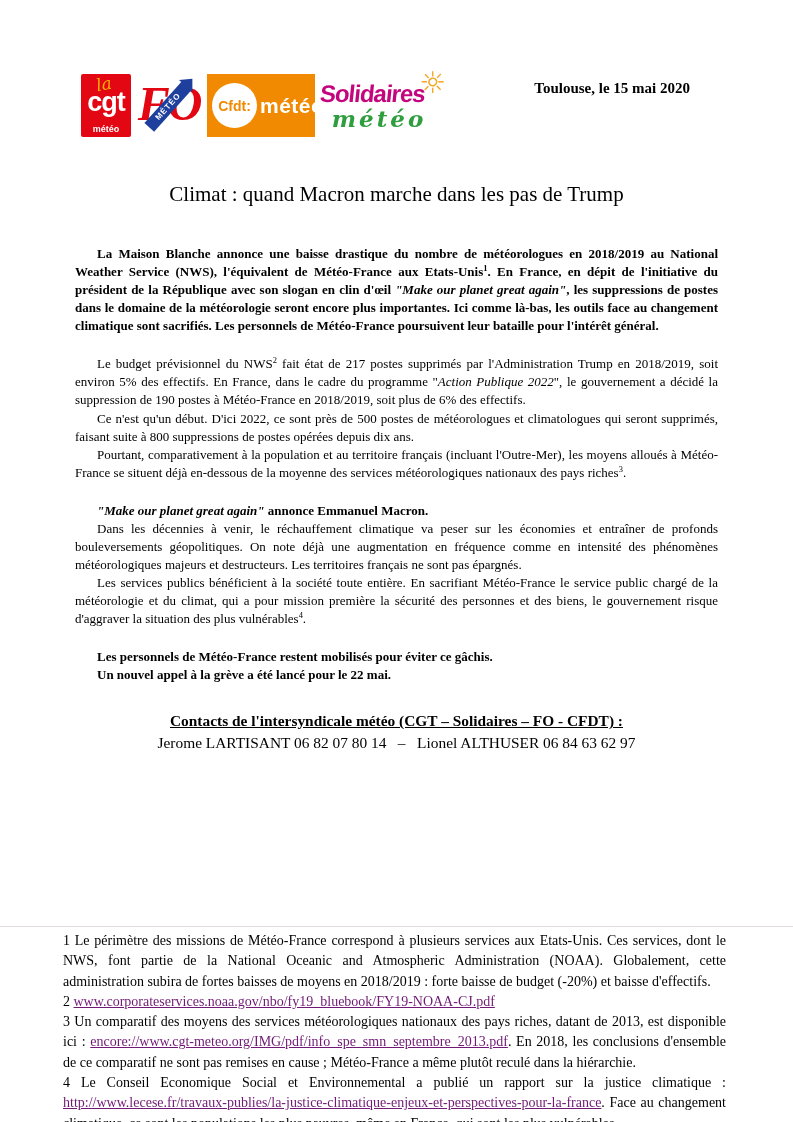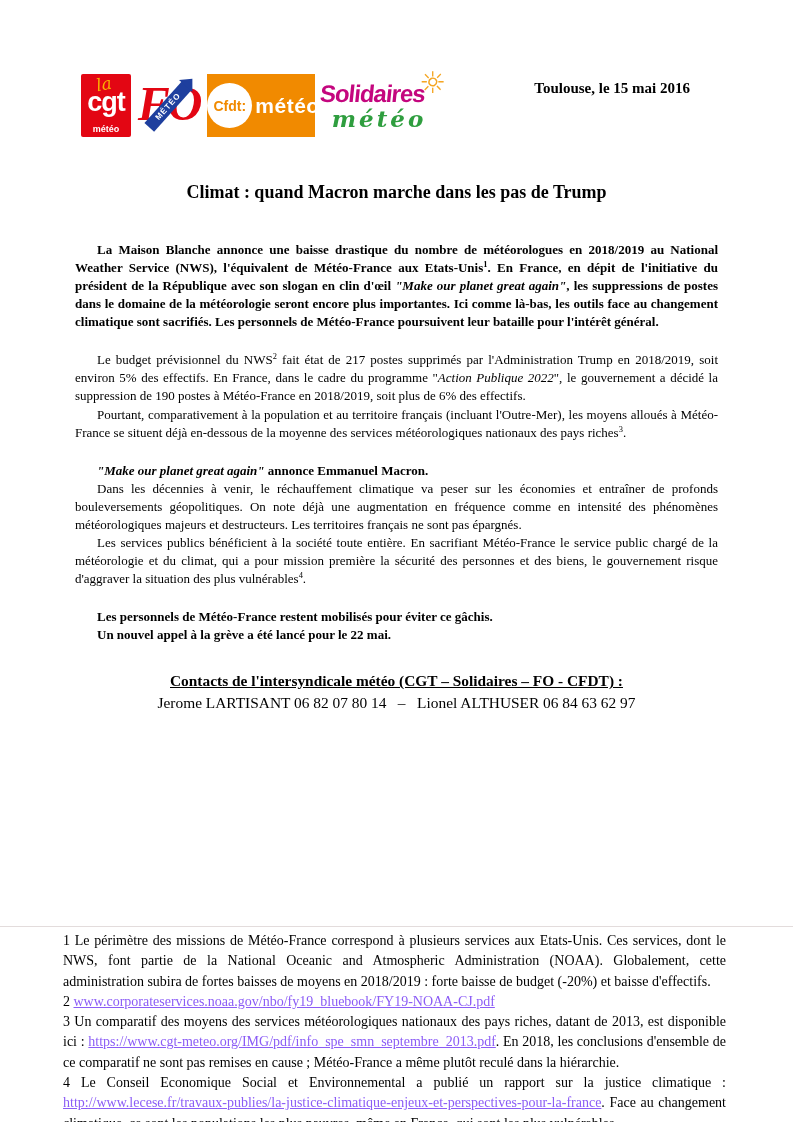--- a/index.html
+++ b/index.html
@@ -34,55 +34,55 @@
   .fo-name { color:#e30613; font-family:"Liberation Serif", serif; font-weight:bold;
     font-style:italic; font-size:48px; line-height:60px; text-align:center; letter-spacing:-2px; }
   .fo-arrow { position:absolute; top:26px; left:4px; width:56px; height:13px; background:#1e3f9e;
     transform:rotate(-48deg); color:#fff; font-family:"Liberation Sans", sans-serif;
     font-size:8px; font-weight:bold; letter-spacing:1px; text-align:center; line-height:13px; }
   .fo-arrow:after { content:""; position:absolute; right:-9px; top:-3px;
     border-left:10px solid #1e3f9e; border-top:9px solid transparent; border-bottom:9px solid transparent; }
 
   .logo-cfdt { width:108px; height:63px; background:#f18a00; display:flex; align-items:center;
     padding-left:5px; box-sizing:border-box; gap:3px; flex-shrink:0;
-    font-family:"Liberation Sans", sans-serif;justify-content:center; }
+    font-family:"Liberation Sans", sans-serif; }
   .cfdt-badge { width:45px; height:45px; border-radius:50%; background:#fff; color:#f18a00;
     font-weight:bold; font-size:14px; display:flex; align-items:center; justify-content:center; flex-shrink:0; }
   .cfdt-name { color:#fff; font-size:21px; font-weight:bold; letter-spacing:0.5px; }
 
   .logo-sol { position:relative; width:118px; height:68px; padding-top:8px; box-sizing:border-box; flex-shrink:0; }
   .sol-name { color:#c4067e; font-family:"Liberation Sans", sans-serif; font-weight:bold;
     font-size:24px; line-height:1; letter-spacing:-1px; transform:skewX(-6deg); }
   .sol-sub { color:#2f9e3f; font-family:"DejaVu Serif", serif; font-weight:bold; font-style:italic;
     font-size:23px; letter-spacing:3px; line-height:1; margin-top:1px; text-align:center; }
   .sol-sun { position:absolute; right:-8px; top:-6px; color:#f5a623; font-size:30px; line-height:1;
     font-family:"DejaVu Sans", sans-serif; }
 
   .date { margin-left:auto; margin-top:6px; margin-right:28px;
     font-weight:bold; font-size:15px; white-space:nowrap; }
 
   
-  .title { text-align:center; font-weight:bold; font-size:18px; margin-top:38px; }
+  .title { text-align:center; font-weight:normal; font-size:21px; margin-top:38px; }
 
   
   .doc-body { margin-top:38px; font-size:13px; line-height:1.39; text-align:justify; }
   .para { margin:0; text-indent:22px; }
   .para.sb { margin-top:20px; }
   sup { font-size:0.65em; line-height:0; }
 
   
   .contacts { margin-top:26px; text-align:center; font-size:15.4px; line-height:1.4; }
   .contacts-heading { font-weight:bold; text-decoration:underline;text-align:center; }
 
   
   .fn-sep { position:absolute; left:0; right:0; top:926px; border-top:1px solid #e3dcdc; }
   .footnotes { position:absolute; left:63px; right:67px; top:931px;
     font-size:14px; line-height:1.45; text-align:justify; }
   .fn { margin:0; }
-  .link { color:#8b5cf6; text-decoration:underline; cursor:pointer; }
+  .link { color:#701a75; text-decoration:underline; cursor:pointer; }
 </style>
 </head>
 <body>
 
 <div class="page">
 
   <div class="header">
     <div class="logos">
 
       <div class="logo-cgt">
@@ -101,42 +101,43 @@
         <div class="cfdt-name">météo</div>
       </div>
 
       <div class="logo-sol">
         <span class="sol-sun">☼</span>
         <div class="sol-name">Solidaires</div>
         <div class="sol-sub">météo</div>
       </div>
 
     </div>
-    <div class="date">Toulouse, le 15 mai 2016</div>
+    <div class="date">Toulouse, le 15 mai 2020</div>
   </div>
 
   <div class="title">Climat : quand Macron marche dans les pas de Trump</div>
 
   <div class="doc-body">
       <p class="para"><span style="font-weight: bold;">La Maison Blanche annonce une baisse drastique du nombre de météorologues en 2018/2019 au National Weather Service (NWS), l'équivalent de Météo-France aux Etats-Unis</span><sup style="font-weight: bold;">1</sup><span style="font-weight: bold;">. En France, en dépit de l'initiative du président de la République avec son slogan en clin d'œil </span><span style="font-weight: bold; font-style: italic;">"Make our planet great again"</span><span style="font-weight: bold;">, les suppressions de postes dans le domaine de la météorologie seront encore plus importantes. Ici comme là-bas, les outils face au changement climatique sont sacrifiés. Les personnels de Météo-France poursuivent leur bataille pour l'intérêt général.</span></p>
       <p class="para sb"><span>Le budget prévisionnel du NWS</span><sup>2</sup><span> fait état de 217 postes supprimés par l'Administration Trump en 2018/2019, soit environ 5% des effectifs. En France, dans le cadre du programme "</span><span style="font-style: italic;">Action Publique 2022</span><span>", le gouvernement a décidé la suppression de 190 postes à Météo-France en 2018/2019, soit plus de 6% des effectifs.</span></p>
+      <p class="para"><span>Ce n'est qu'un début. D'ici 2022, ce sont près de 500 postes de météorologues et climatologues qui seront supprimés, faisant suite à 800 suppressions de postes opérées depuis dix ans.</span></p>
       <p class="para"><span>Pourtant, comparativement à la population et au territoire français (incluant l'Outre-Mer), les moyens alloués à Météo-France se situent déjà en-dessous de la moyenne des services météorologiques nationaux des pays riches</span><sup>3</sup><span>.</span></p>
       <p class="para sb"><span style="font-weight: bold; font-style: italic;">"Make our planet great again"</span><span style="font-weight: bold;"> annonce Emmanuel Macron.</span></p>
       <p class="para"><span>Dans les décennies à venir, le réchauffement climatique va peser sur les économies et entraîner de profonds bouleversements géopolitiques. On note déjà une augmentation en fréquence comme en intensité des phénomènes météorologiques majeurs et destructeurs. Les territoires français ne sont pas épargnés.</span></p>
       <p class="para"><span>Les services publics bénéficient à la société toute entière. En sacrifiant Météo-France le service public chargé de la météorologie et du climat, qui a pour mission première la sécurité des personnes et des biens, le gouvernement risque d'aggraver la situation des plus vulnérables</span><sup>4</sup><span>.</span></p>
       <p class="para sb"><span style="font-weight: bold;">Les personnels de Météo-France restent mobilisés pour éviter ce gâchis.</span></p>
       <p class="para"><span style="font-weight: bold;">Un nouvel appel à la grève a été lancé pour le 22 mai.</span></p>
     </div>
 
   <div class="contacts">
     <div class="contacts-heading">Contacts de l'intersyndicale météo (CGT – Solidaires – FO - CFDT) :</div>
     <div>Jerome LARTISANT 06 82 07 80 14&nbsp;&nbsp;&nbsp;–&nbsp;&nbsp;&nbsp;Lionel ALTHUSER 06 84 63 62 97</div>
   </div>
 
   <div class="fn-sep"></div>
   <div class="footnotes">
       <p class="fn"><span>1 Le périmètre des missions de Météo-France correspond à plusieurs services aux Etats-Unis. Ces services, dont le NWS, font partie de la National Oceanic and Atmospheric Administration (NOAA). Globalement, cette administration subira de fortes baisses de moyens en 2018/2019 : forte baisse de budget (-20%) et baisse d'effectifs.</span></p>
       <p class="fn"><span>2 </span><a class="link">www.corporateservices.noaa.gov/nbo/fy19_bluebook/FY19-NOAA-CJ.pdf</a></p>
-      <p class="fn"><span>3 Un comparatif des moyens des services météorologiques nationaux des pays riches, datant de 2013, est disponible ici : </span><a class="link">https://www.cgt-meteo.org/IMG/pdf/info_spe_smn_septembre_2013.pdf</a><span>. En 2018, les conclusions d'ensemble de ce comparatif ne sont pas remises en cause ; Météo-France a même plutôt reculé dans la hiérarchie.</span></p>
+      <p class="fn"><span>3 Un comparatif des moyens des services météorologiques nationaux des pays riches, datant de 2013, est disponible ici : </span><a class="link">encore://www.cgt-meteo.org/IMG/pdf/info_spe_smn_septembre_2013.pdf</a><span>. En 2018, les conclusions d'ensemble de ce comparatif ne sont pas remises en cause ; Météo-France a même plutôt reculé dans la hiérarchie.</span></p>
       <p class="fn"><span>4 Le Conseil Economique Social et Environnemental a publié un rapport sur la justice climatique : </span><a class="link">http://www.lecese.fr/travaux-publies/la-justice-climatique-enjeux-et-perspectives-pour-la-france</a><span>. Face au changement climatique, ce sont les populations les plus pauvres, même en France, qui sont les plus vulnérables.</span></p>
     </div>
 
 </div>
 
 </body></html>

